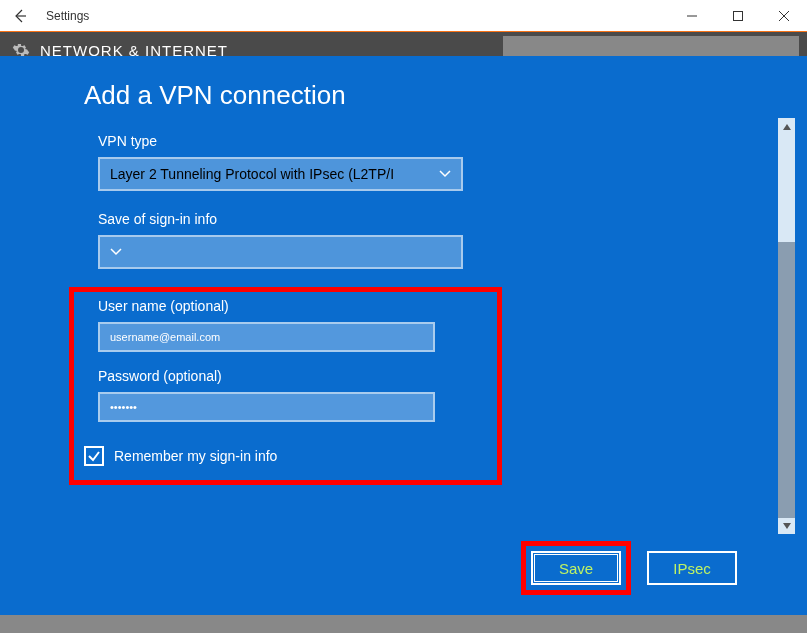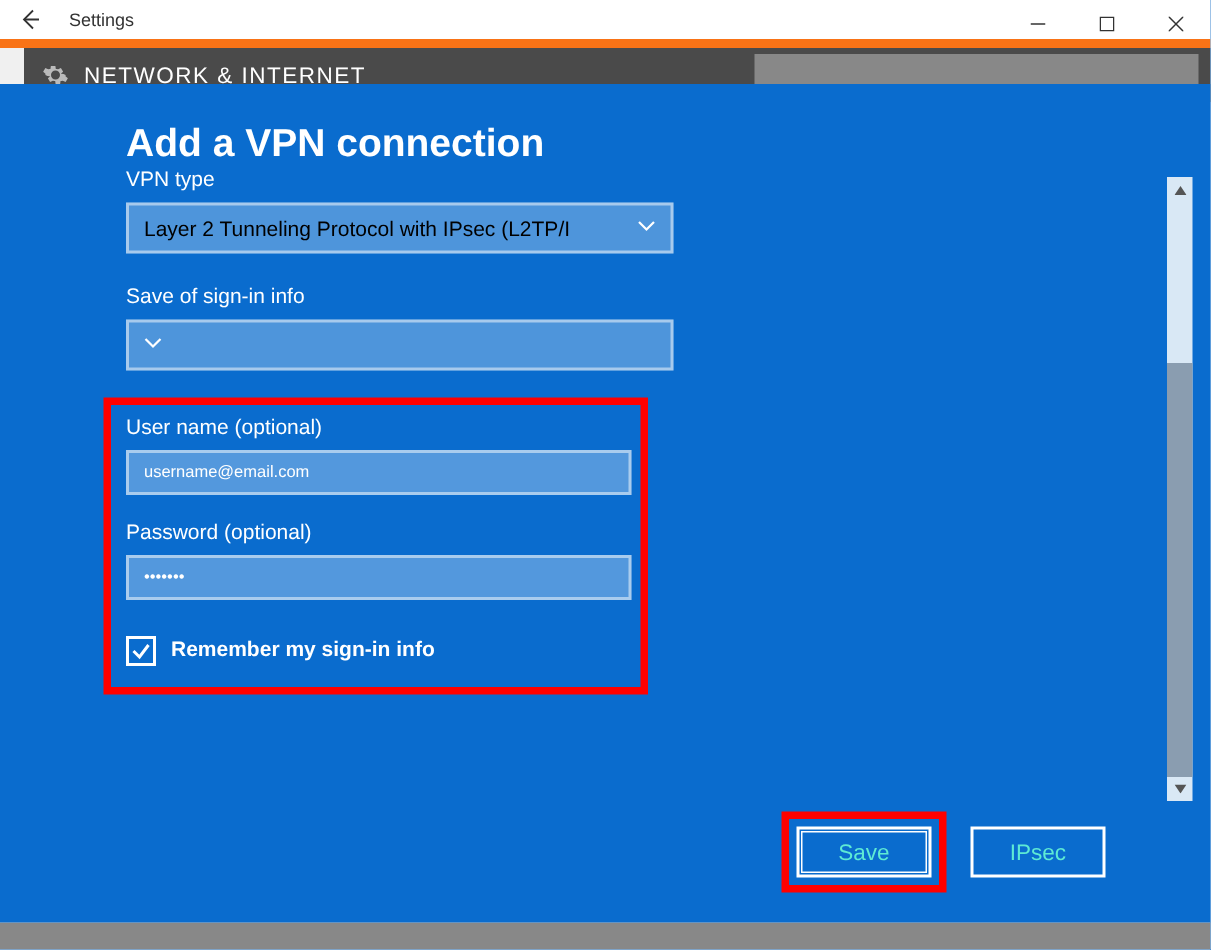--- a/index.html
+++ b/index.html
@@ -7,21 +7,21 @@
       font-family: "Segoe UI", Arial, sans-serif;
       background: #f0f0f0;
       width: 807px;
       height: 633px;
       overflow: hidden;
       position: relative;
     }
     .titlebar {
       height: 32px;
       background: #fff;
-      border-bottom: 6px solid #f97316;
+      border-bottom: 1px solid #f97316;
       display: flex;
       align-items: center;
       position: relative;
     }
     .back-btn {
       width: 40px;
       height: 32px;
       display: flex;
       align-items: center;
       justify-content: center;
@@ -43,21 +43,21 @@
       height: 32px;
       display: flex;
       align-items: center;
       justify-content: center;
       font-size: 12px;
       font-family: "Segoe UI Symbol", sans-serif;
     }
     .underlay {
       position: absolute;
       top: 32px;
-      left: 16px;
+      left: 0;
       right: 0;
       height: 36px;
       background: #4a4a4a;
       display: flex;
       align-items: center;
       padding-left: 12px;
       gap: 10px;
     }
     .gear-icon svg { display: block; }
     .underlay-text {
@@ -91,27 +91,29 @@
       background: #0a6cce;
       color: #fff;
     }
     .overlay-inner {
       padding: 24px 0 0 84px;
       height: 100%;
       position: relative;
     }
     .page-title {
       font-size: 26px;
-      font-weight: 700;
+      font-weight: 400;
+      margin-bottom: 22px;
     }
     .form-area {
       width: 370px;
     }
     .field-group {
       margin-bottom: 20px;
+      margin-left: 14px;
     }
     .field-label {
       font-size: 14px;
       margin-bottom: 8px;
       display: block;
     }
     .dropdown {
       width: 365px;
       height: 34px;
       background: rgba(255,255,255,0.28);
@@ -136,28 +138,28 @@
       color: #fff;
       display: flex;
       align-items: center;
       font-family: inherit;
     }
     .highlight-box {
       border: 5px solid #ff0000;
       padding: 6px 10px 14px 10px;
       margin-left: -15px;
       margin-top: -2px;
-      width: 363px;
+      width: 433px;
     }
     .highlight-box .field-group { margin-bottom: 16px; }
     .checkbox-row {
       display: flex;
+      align-items: center;
       gap: 10px;
       margin-top: 24px;
-      font-weight: bold;
     }
     .checkbox {
       width: 20px;
       height: 20px;
       background: #0a6cce;
       border: 2px solid #fff;
       display: flex;
       align-items: center;
       justify-content: center;
     }
@@ -198,21 +200,21 @@
       bottom: 20px;
       display: flex;
       gap: 16px;
       align-items: center;
     }
     .btn {
       width: 90px;
       height: 34px;
       border: 2px solid #fff;
       background: transparent;
-      color: #5eead4;
+      color: #bef264;
       font-size: 15px;
       display: flex;
       align-items: center;
       justify-content: center;
     }
     .btn.primary {
       background: #0a6cce;
       border: 2px solid #fff;
       outline: 1px solid #fff;
       outline-offset: -4px;

